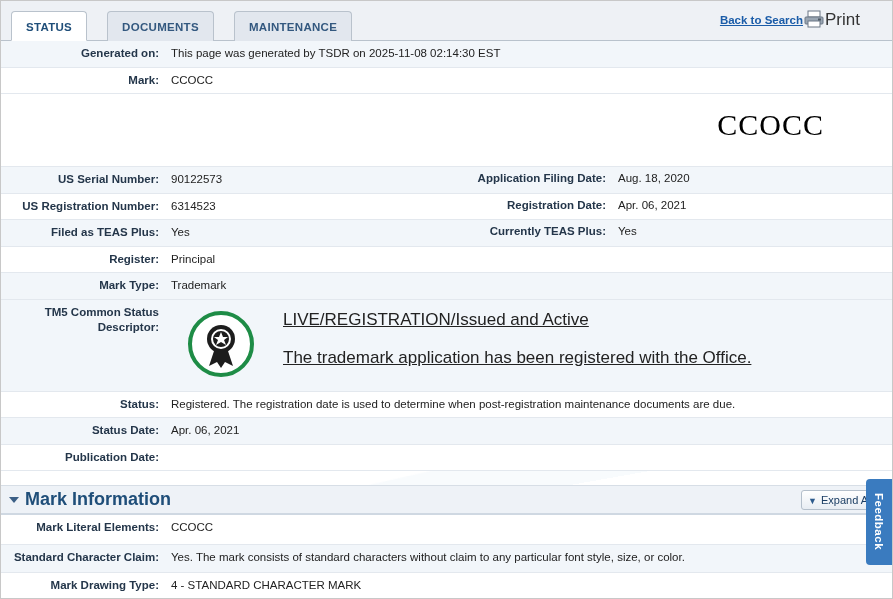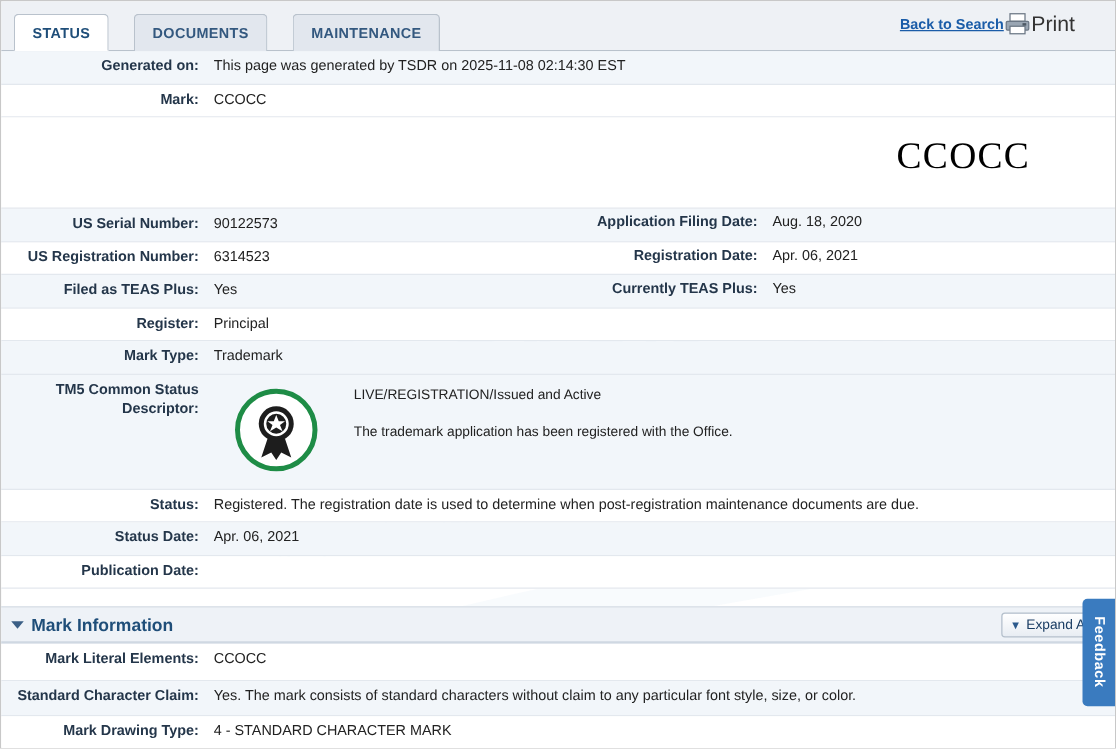--- a/index.html
+++ b/index.html
@@ -165,21 +165,22 @@
     width: 112px;
     min-width: 112px;
     display: flex;
     align-items: center;
     justify-content: center;
     padding: 4px 0;
   }
   .tm5-text-cell {
     flex: 1;
     padding: 10px 6px;
-    font-size: 11px;
+    font-size: 17px;
+    text-decoration: underline;
   }
   .tm5-text-cell .l1 { margin-bottom: 18px; }
 
   
   .section-gap { height: 14px; background: #ffffff; }
   .section-header {
     position: relative;
     display: flex;
     align-items: center;
     height: 30px;
@@ -191,21 +192,21 @@
   }
   .tri {
     width: 0; height: 0;
     border-left: 5px solid transparent;
     border-right: 5px solid transparent;
     border-top: 6px solid #3b5f86;
     margin-right: 6px;
     cursor: pointer;
   }
   .section-title {
-    font-size: 14px;
+    font-size: 18px;
     font-weight: bold;
     color: #1f4e79;
   }
   .expand-btn {
     position: absolute;
     right: 10px;
     top: 4px;
     height: 20px;
     line-height: 18px;
     padding: 0 8px 0 6px;

